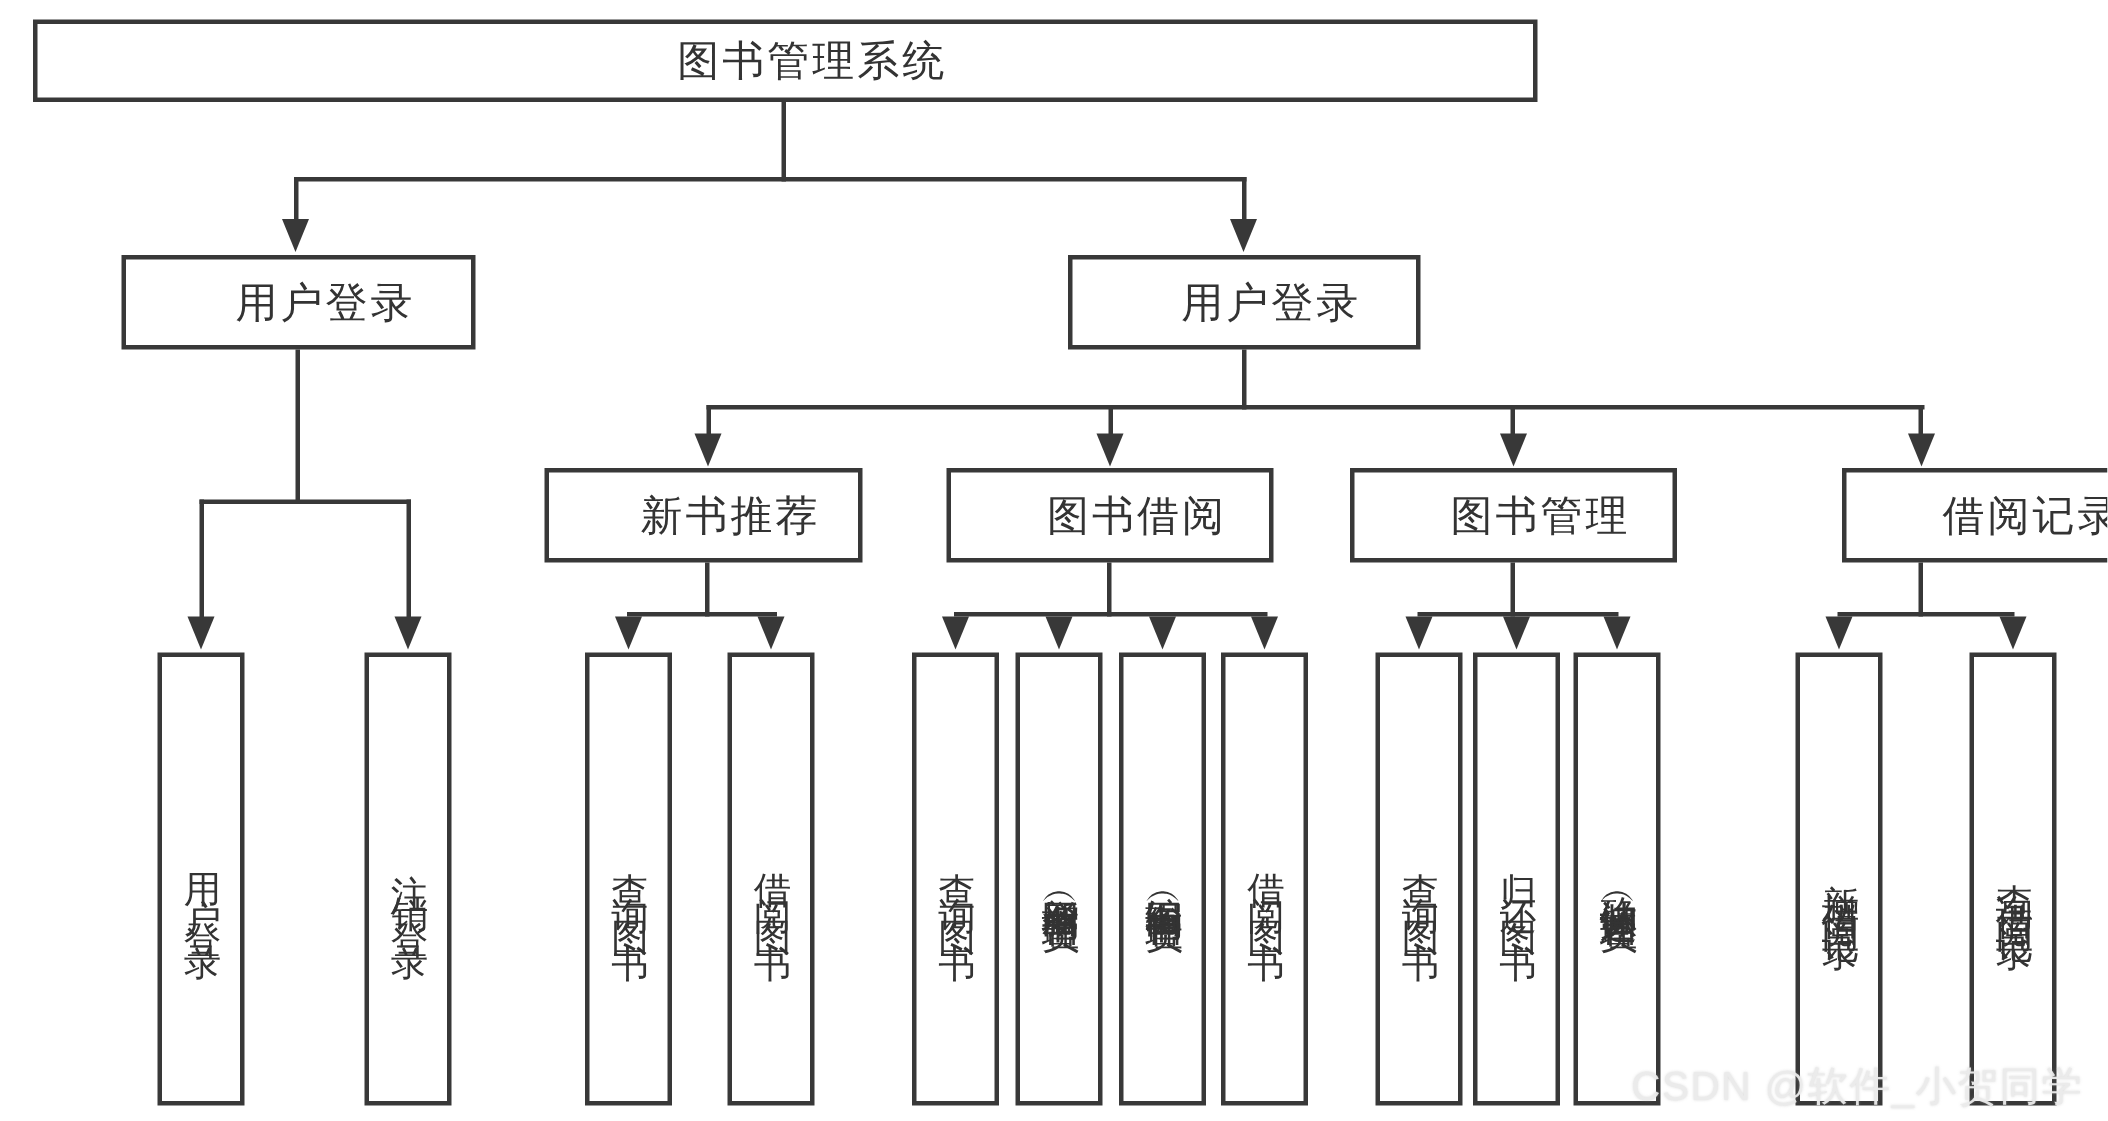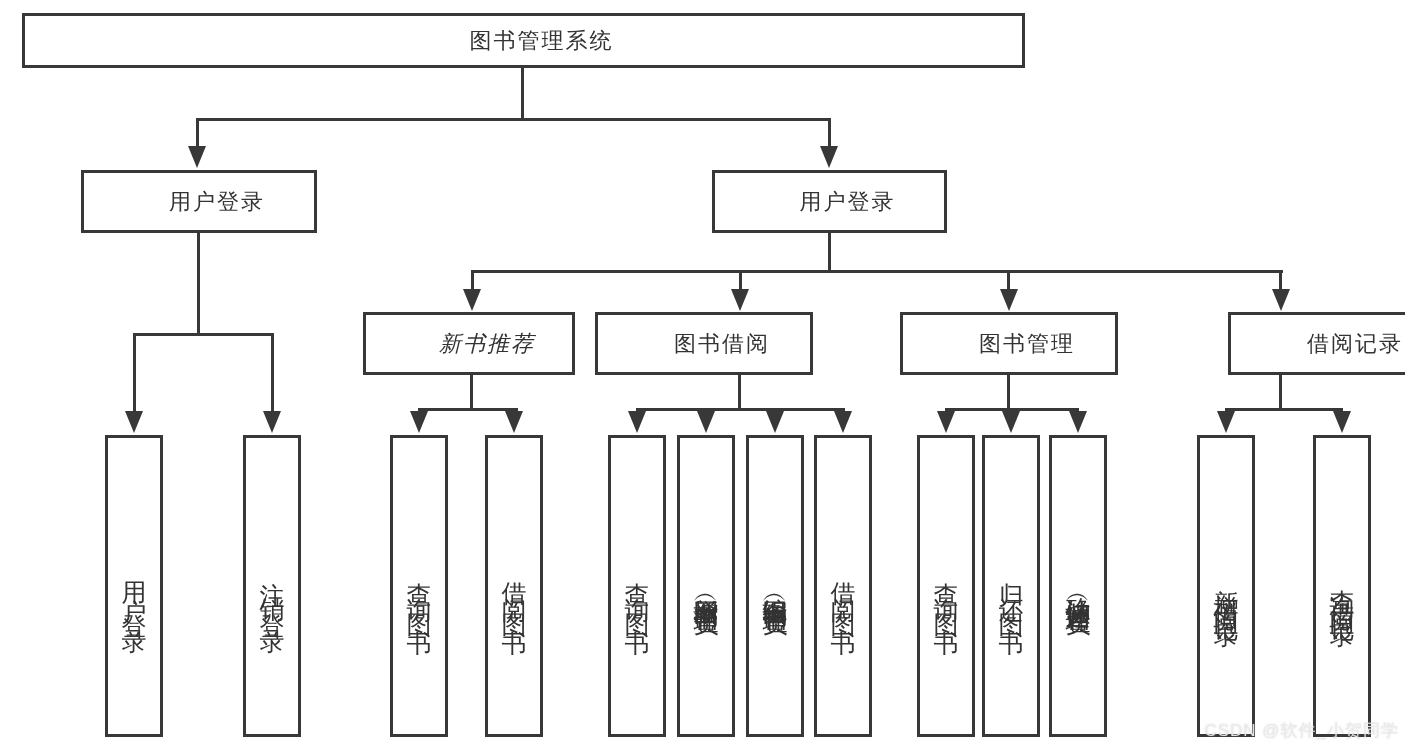--- a/index.html
+++ b/index.html
@@ -15,21 +15,21 @@
   
   .box {
     position: absolute;
     box-sizing: border-box;
     border: 3px solid #383838;
     background: #ffffff;
     display: flex;
     align-items: center;
     justify-content: center;
   }
-  .hbox { font-size: 22px; letter-spacing: 2px; padding-left: 36px; }
+  .hbox { font-size: 28px; letter-spacing: 2px; padding-left: 36px; }
   .leaf {
     top: 435px;
     width: 58px;
     height: 302px;
     font-size: 25px;
   }
   .vtext {
     writing-mode: vertical-rl;
     text-orientation: mixed;
     line-height: 1;
@@ -43,23 +43,23 @@
   .vl { position: absolute; width: 3px;  background: #383838; }
   .ar {
     position: absolute;
     width: 0; height: 0;
     border-left: 9px solid transparent;
     border-right: 9px solid transparent;
     border-top: 22px solid #383838;
   }
   .watermark {
     position: absolute;
-    right: 6px;
+    right: 16px;
     bottom: 5px;
-    font-size: 17px;
+    font-size: 27px;
     letter-spacing: 1px;
     color: rgba(235,235,235,0.95);
     text-shadow: 0 0 2px rgba(170,170,170,0.45);
     z-index: 5;
     white-space: nowrap;
   }
 </style>
 </head>
 <body>
 
@@ -94,24 +94,24 @@
   <div class="hl" style="left:471px; top:270px; width:812px;"></div>
   <div class="vl" style="left:471px; top:270px; height:21px;"></div>
   <div class="ar" style="left:463px; top:289px;"></div>
   <div class="vl" style="left:739px; top:270px; height:21px;"></div>
   <div class="ar" style="left:731px; top:289px;"></div>
   <div class="vl" style="left:1007px; top:270px; height:21px;"></div>
   <div class="ar" style="left:1000px; top:289px;"></div>
   <div class="vl" style="left:1279px; top:270px; height:21px;"></div>
   <div class="ar" style="left:1272px; top:289px;"></div>
 
-  <div class="box hbox" style="left:363px; top:312px; width:212px; height:63px;font-style:italic;">
+  <div class="box hbox" style="left:363px; top:312px; width:212px; height:63px;">
     <span>新书推荐</span>
   </div>
-  <div class="box hbox" style="left:595px; top:312px; width:218px; height:63px;">
+  <div class="box hbox" style="left:631px; top:312px; width:218px; height:63px;">
     <span>图书借阅</span>
   </div>
   <div class="box hbox" style="left:900px; top:312px; width:218px; height:63px;">
     <span>图书管理</span>
   </div>
   <div class="box hbox" style="left:1228px; top:312px; width:218px; height:63px;">
     <span>借阅记录</span>
   </div>
 
   <div class="vl" style="left:470px; top:375px; height:36px;"></div>

